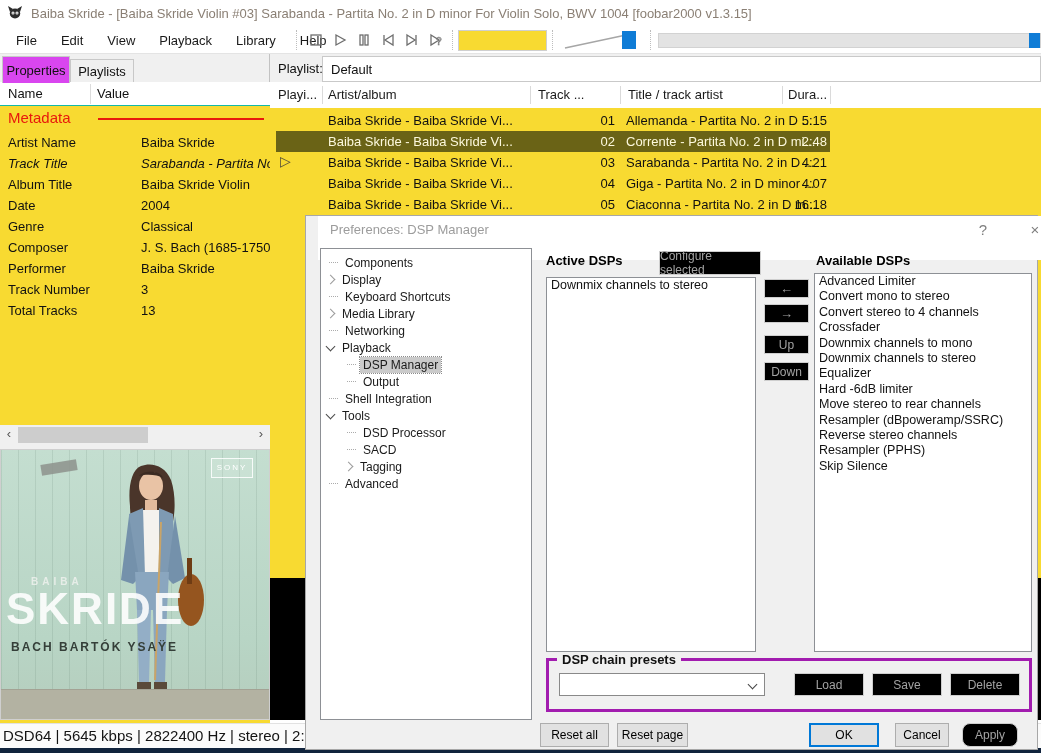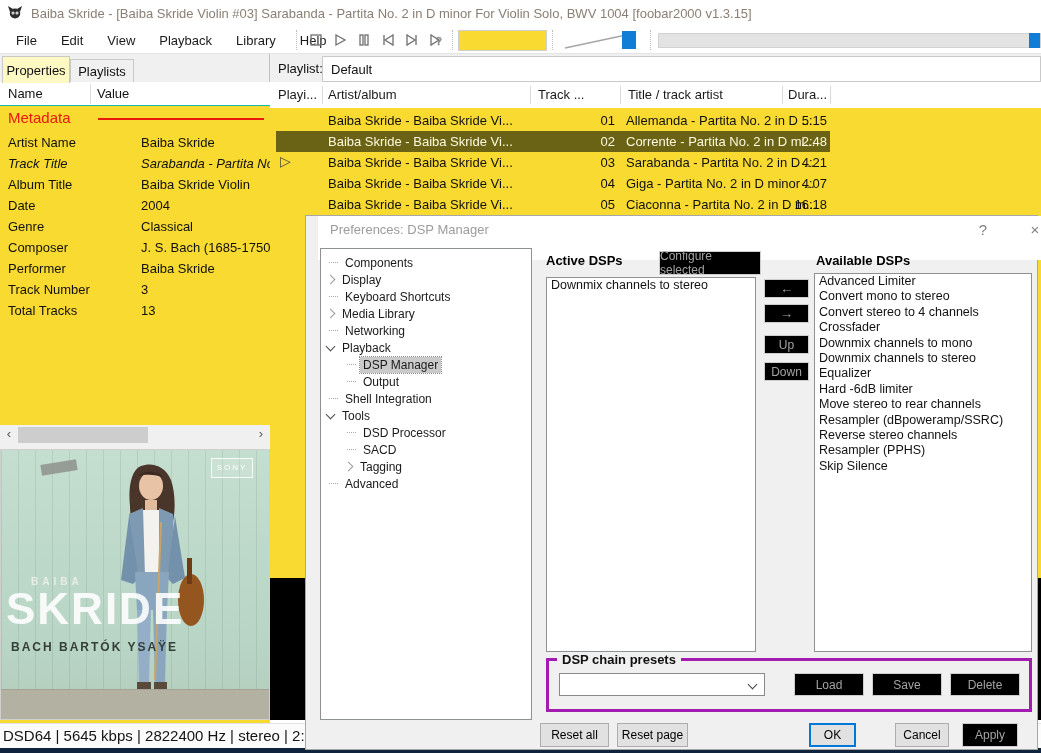--- a/index.html
+++ b/index.html
@@ -28,21 +28,21 @@
   .tbtn{width:20px;height:20px;display:flex;align-items:center;justify-content:center;}
   .tbtn svg{stroke:#6e6e6e;fill:none;stroke-width:1.3;}
   .viz-box{left:458px;top:30px;width:89px;height:21px;background:var(--accent-yellow);border:1px solid #cfcfcf;}
   .volume{left:560px;top:28px;width:86px;height:24px;}
   .seek{left:658px;top:33px;width:383px;height:15px;background:#e3e3e3;border:1px solid #d2d2d2;}
   .seek-handle{position:absolute;right:0;top:-1px;width:11px;height:15px;background:var(--slider-blue);}
 
   
   .left-panel{left:0;top:54px;width:270px;height:391px;background:#f0f0f0;border-right:1px solid #c2c2c2;}
   .tab{position:absolute;font-size:13px;display:flex;align-items:center;justify-content:center;border:1px solid #c8c8c8;}
-  .tab.active{left:2px;top:2px;width:68px;height:27px;background:#fef9c3;border-bottom:none;z-index:2;}
+  .tab.active{left:2px;top:2px;width:68px;height:27px;background:#d946ef;border-bottom:none;z-index:2;}
   .tab.inactive{left:70px;top:5px;width:64px;height:24px;background:#f0f0f0;}
   .prop-header{position:absolute;left:0;top:28px;width:270px;height:24px;background:#fff;border-bottom:1px solid #14b8a6;font-size:13px;}
   .prop-header .h-name{position:absolute;left:8px;top:4px;}
   .prop-header .h-value{position:absolute;left:97px;top:4px;}
   .prop-header .vsep{position:absolute;left:90px;top:2px;height:20px;border-left:1px solid #dcdcdc;}
   .prop-rows{position:absolute;left:0;top:52px;width:270px;height:319px;background:var(--accent-yellow);overflow:hidden;}
   .group-row{position:absolute;left:0;top:0;width:270px;height:24px;}
   .group-row .gname{position:absolute;left:8px;top:3px;font-size:15px;color:var(--metadata-red);}
   .group-row .gline{position:absolute;left:98px;right:6px;top:12px;height:2px;background:var(--metadata-red);}
   .prop-row{position:absolute;left:0;width:270px;height:21px;font-size:13px;white-space:nowrap;overflow:hidden;}
@@ -132,23 +132,23 @@
   .presets{position:absolute;left:240px;top:442px;width:486px;height:54px;border:3px solid #a21caf;text-decoration:underline;}
   .presets .plabel{position:absolute;left:8px;top:-9px;background:#f0f0f0;padding:0 5px;font-size:13px;font-weight:bold;}
   .combo{position:absolute;left:10px;top:12px;width:206px;height:23px;background:#fff;border:1px solid #898989;}
   .combo .cval{position:absolute;left:5px;top:4px;font-size:12px;}
   .combo .carr{position:absolute;right:8px;top:7px;width:7px;height:7px;border-right:1.5px solid #444;border-bottom:1.5px solid #444;transform:rotate(45deg);}
   .btn-load{left:245px;top:12px;width:70px;height:23px;}
   .btn-save{left:323px;top:12px;width:70px;height:23px;}
   .btn-delete{left:401px;top:12px;width:70px;height:23px;}
   .btn-resetall{left:234px;top:507px;width:69px;height:24px;}
   .btn-resetpage{left:311px;top:507px;width:71px;height:24px;}
-  .btn-ok{left:503px;top:507px;width:47px;height:24px;}
+  .btn-ok{left:503px;top:507px;width:70px;height:24px;}
   .btn-cancel{left:589px;top:507px;width:54px;height:24px;}
-  .btn-apply{left:656px;top:507px;width:56px;height:24px;}
+  .btn-apply{left:656px;top:507px;width:56px;height:24px;border-radius:8px;}
 </style>
 </head>
 <body>
 
 <div id="app">
 
   <div class="abs titlebar">
     <svg width="16" height="16" viewBox="0 0 16 16">
       <polygon points="3,7 1,1 6,4" fill="#2c2c2c"></polygon>
       <polygon points="13,7 15,1 10,4" fill="#2c2c2c"></polygon>

